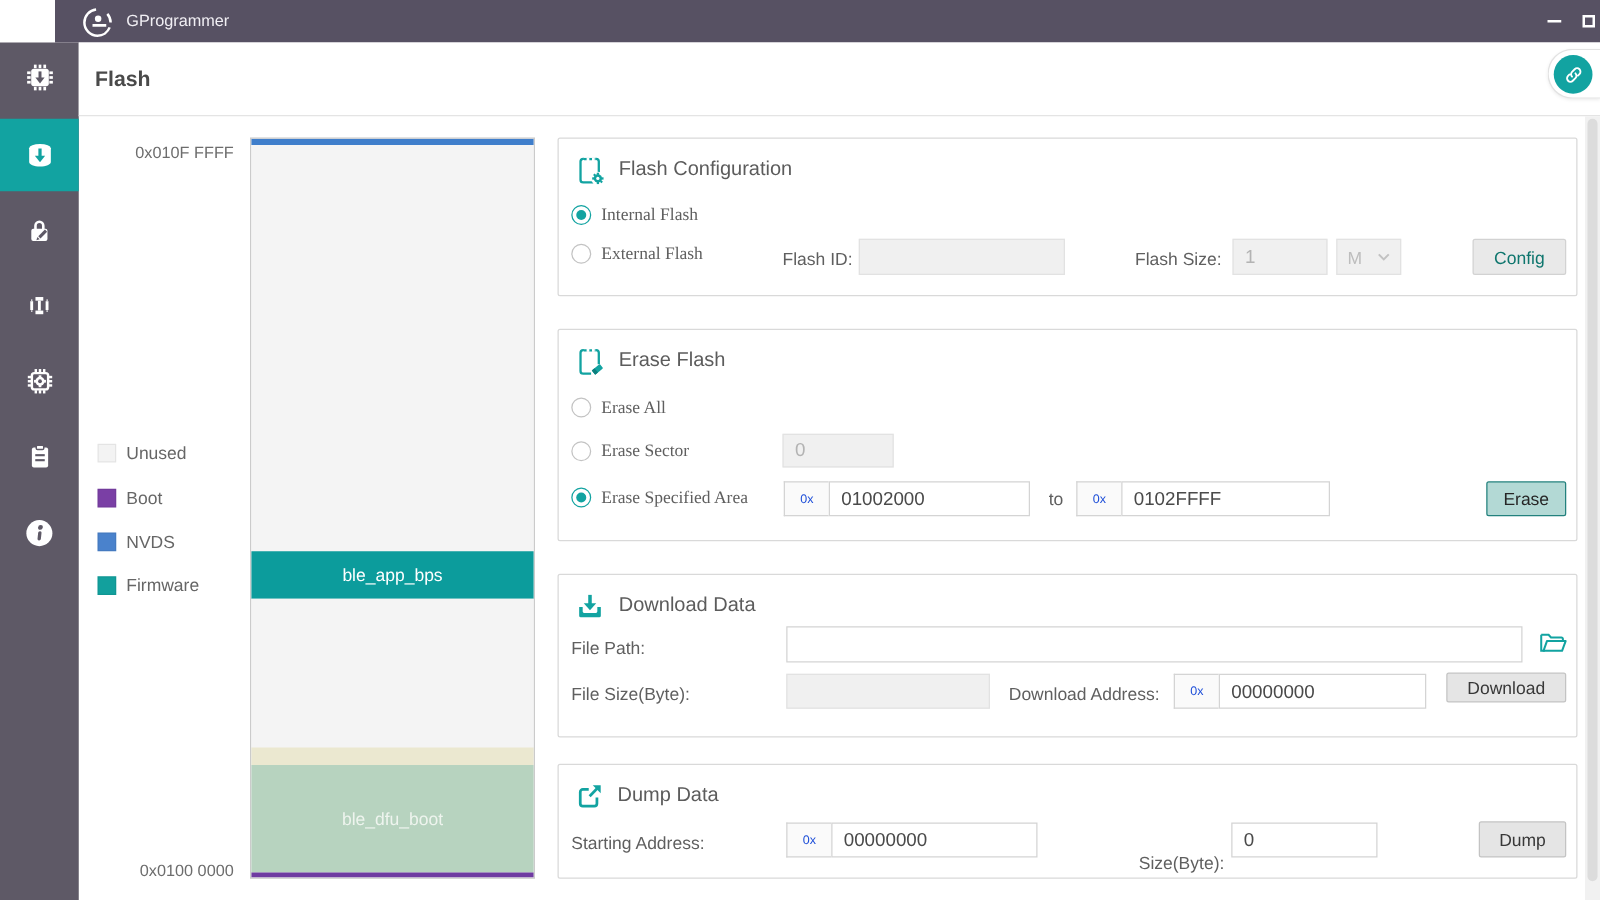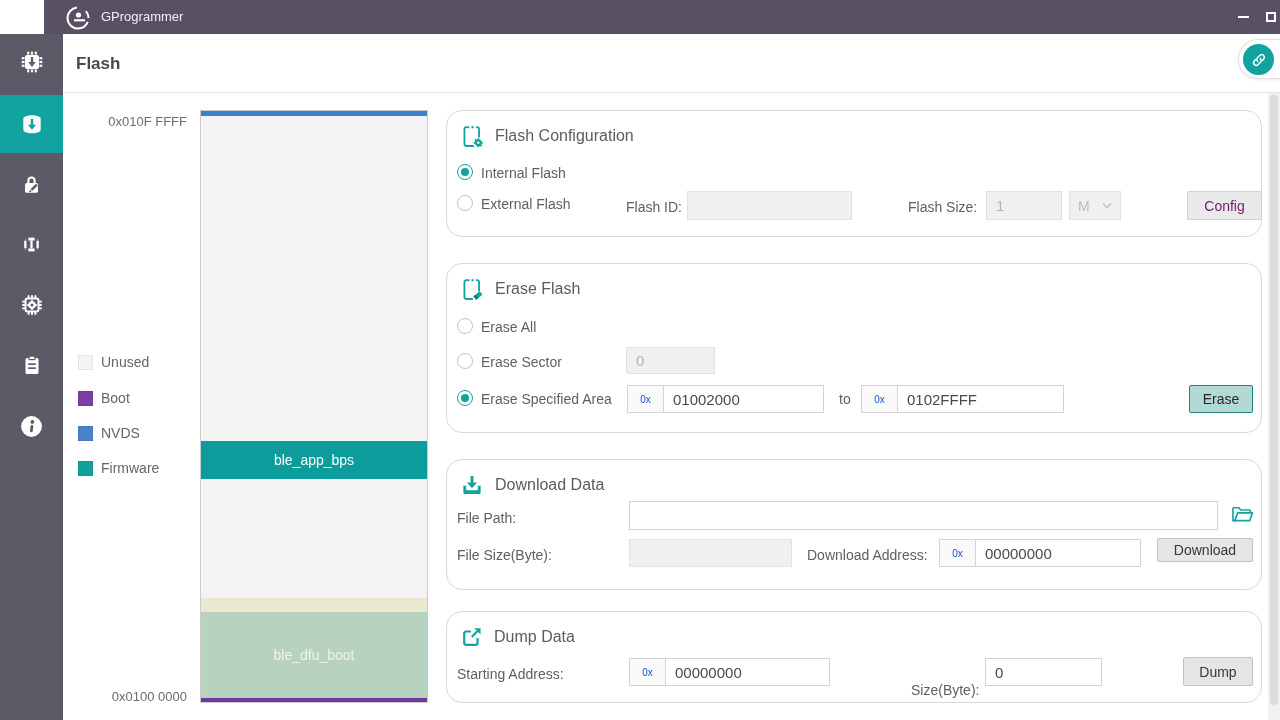--- a/index.html
+++ b/index.html
@@ -30,36 +30,36 @@
 
   
   .addr { position:absolute; width:110px; text-align:right; font-size:13px; color:#6d6d6d; }
   .legend-item { position:absolute; left:78px; display:flex; align-items:center; }
   .legend-sw { width:15px; height:15px; margin-right:8px; border:1px solid rgba(0,0,0,.06); }
   .legend-lb { font-size:14px; color:#666; }
   .memmap { position:absolute; left:200px; top:110px; width:228px; height:593px; border:1px solid #cbcbcb; background:#f4f4f4; display:flex; flex-direction:column; overflow:hidden; }
   .seg { width:100%; display:flex; align-items:center; justify-content:center; font-size:14px; flex:0 0 auto; }
 
   
-  .panel { position:absolute; left:446px; width:816px; background:#fff; border:1px solid #d9d9d9; border-radius:16px; }
+  .panel { position:absolute; left:446px; width:816px; background:#fff; border:1px solid #d9d9d9; border-radius:2px; }
   .phead { position:absolute; left:12px; top:12px; display:flex; align-items:center; }
   .ptitle { margin-left:10px; font-size:16px; color:#5c5c5c; }
   .lbl { position:absolute; font-size:14px; color:#5f5f5f; white-space:nowrap; }
   .inp { position:absolute; border:1px solid #d4d4d4; background:#fff; font-family:"Liberation Sans",sans-serif; font-size:15px; color:#4a4a4a; padding:0 9px; outline:none; }
   .inp.dis { background:#f0f0f0; border-color:#e2e2e2; color:#b3b3b3; }
   .hexbox { position:absolute; width:36px; border:1px solid #d4d4d4; border-right:none; background:#fafafa; color:#1d4ed8; font-size:10px; display:flex; align-items:center; justify-content:center; }
   .btn { position:absolute; border:1px solid #c3c3c3; background:#e5e5e5; border-radius:2px; font-family:"Liberation Sans",sans-serif; font-size:14px; color:#383838; cursor:pointer; }
-  .btn.dis { border-color:#d2d2d2; background:#e9e9e9; color:#701a75;margin-left:9px; }
+  .btn.dis { border-color:#d2d2d2; background:#e9e9e9; color:#0f766e; }
   .btn.teal { background:#b3d9d5; border:1px solid #23817d; color:#262626; }
   .dropdown { position:absolute; border:1px solid #e2e2e2; background:#f0f0f0; color:#bdbdbd; font-size:14px; display:flex; align-items:center; justify-content:space-between; padding:0 8px; }
 
   .rdo { position:absolute; width:16px; height:16px; border-radius:50%; background:#fff; border:1px solid #c3c3c3; cursor:pointer; }
   .rdo.sel { border:1px solid #12a3a1; }
   .rdo.sel::after { content:""; position:absolute; left:3px; top:3px; width:8px; height:8px; border-radius:50%; background:#12a3a1; }
-  .rlbl { position:absolute; font-size:14px; color:#5f5f5f; white-space:nowrap; }
+  .rlbl { position:absolute; font-size:14px; color:#5f5f5f; white-space:nowrap;font-family:Liberation Serif, serif; }
 
   .scrolltrack { position:absolute; left:1268px; top:93px; width:12px; height:627px; background:#f1f1f1; }
   .scrollthumb { position:absolute; left:2px; top:2px; width:8px; height:610px; background:#dcdcdc; border-radius:4px; }
   .folderbtn { position:absolute; cursor:pointer; }
 </style>
 </head>
 <body>
 
 <div id="app">
 

